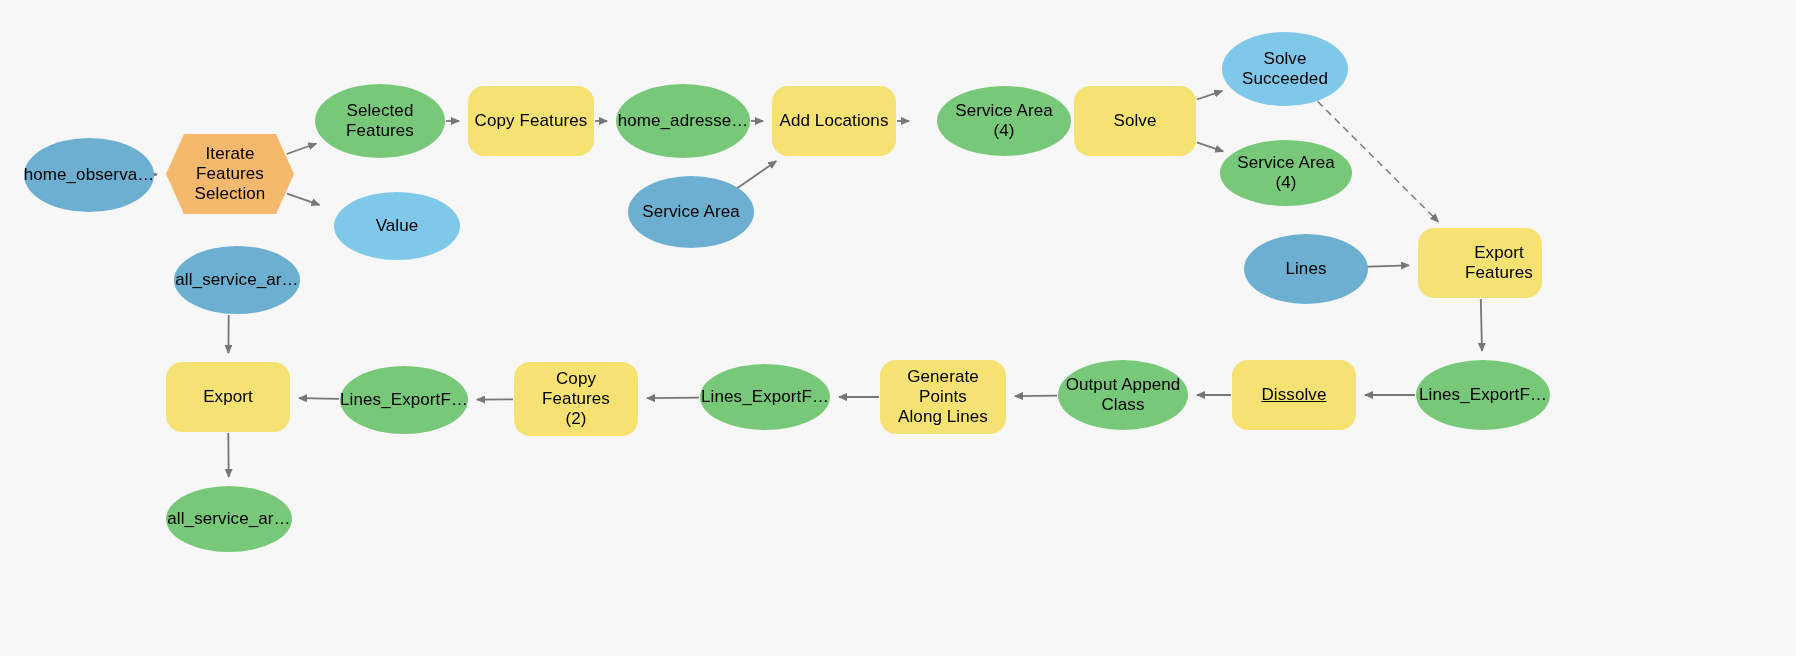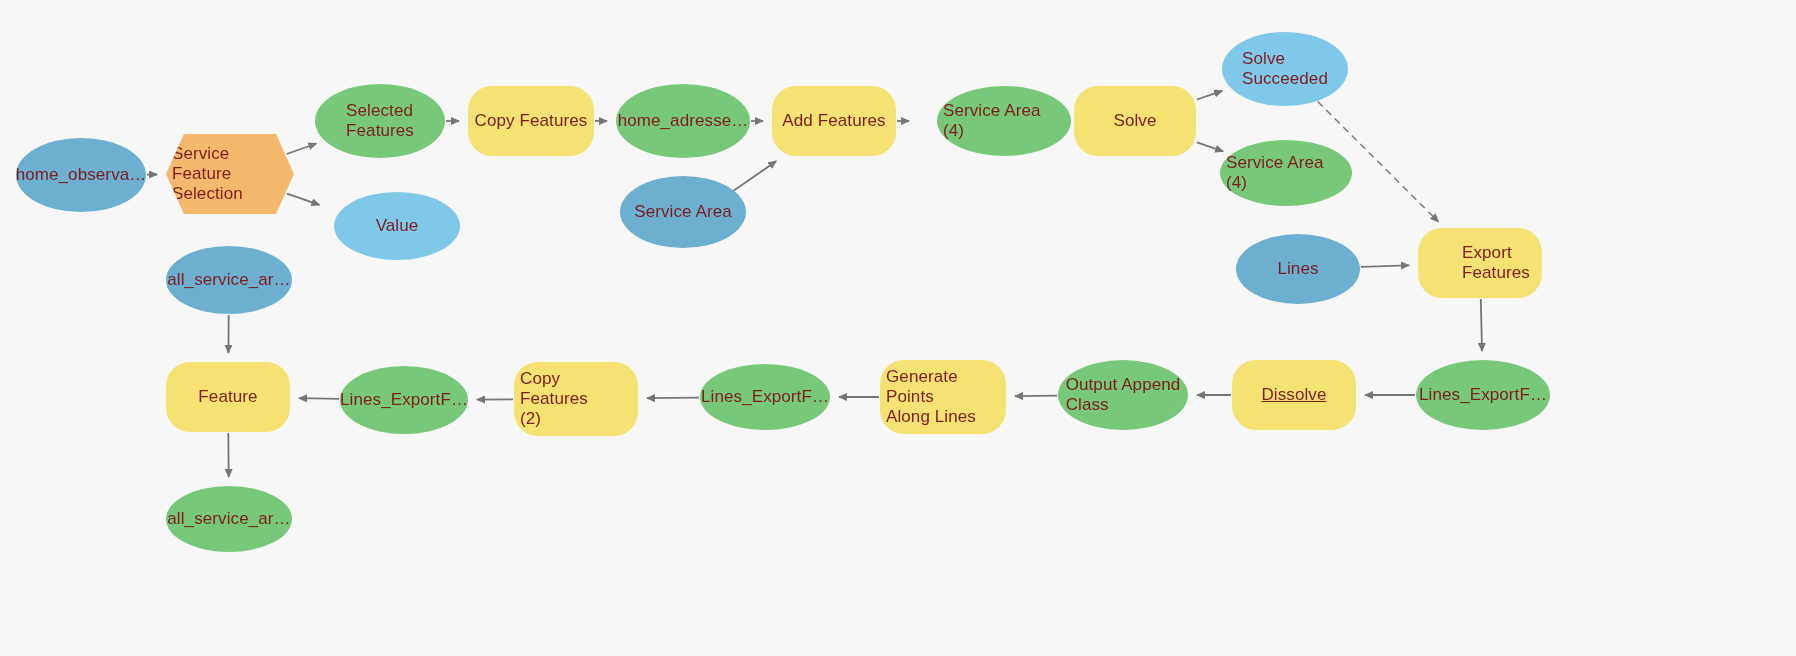--- a/index.html
+++ b/index.html
@@ -23,49 +23,50 @@
     top: 0;
     width: 1796px;
     height: 656px;
     pointer-events: none;
   }
   .node {
     position: absolute;
     display: flex;
     align-items: center;
     justify-content: center;
-    text-align: left;
+    text-align: center;
     box-sizing: border-box;
-    color: #7f1d1d;
+    color: #000000;
     font-size: 17px;
     line-height: 20px;
     letter-spacing: 0.1px;
     white-space: pre-line;
     padding: 2px 6px;
     cursor: default;
   }
   
   .n-input {
     background: #6cafd1;
     border-radius: 50%;
+    margin-left: 8px;
   }
   
   .n-output {
     background: #77c878;
     border-radius: 50%;
   }
   
   .n-value {
     background: #80c8ea;
     border-radius: 50%;
   }
   
   .n-tool {
     background: #f5e273;
-    border-radius: 24px;
+    border-radius: 16px;
   }
   
   .n-iterator {
     background: #f5b96e;
     clip-path: polygon(14% 0%, 86% 0%, 100% 50%, 86% 100%, 14% 100%, 0% 50%);
   }
 </style>
 </head>
 <body>
 
@@ -97,43 +98,43 @@
         <line x1="879.0" y1="397.0" x2="839.0" y2="397.0" stroke="#767676" stroke-width="1.8" marker-end="url(#arrowhead)"></line>
         <line x1="699.0" y1="397.7" x2="647.0" y2="398.2" stroke="#767676" stroke-width="1.8" marker-end="url(#arrowhead)"></line>
         <line x1="513.0" y1="399.4" x2="477.0" y2="399.6" stroke="#767676" stroke-width="1.8" marker-end="url(#arrowhead)"></line>
         <line x1="339.0" y1="398.9" x2="299.0" y2="398.2" stroke="#767676" stroke-width="1.8" marker-end="url(#arrowhead)"></line>
         <line x1="228.7" y1="315.0" x2="228.4" y2="353.0" stroke="#767676" stroke-width="1.8" marker-end="url(#arrowhead)"></line>
         <line x1="228.3" y1="433.0" x2="228.7" y2="477.0" stroke="#767676" stroke-width="1.8" marker-end="url(#arrowhead)"></line>
       </g>
   </svg>
   <div id="nodes">
       <div class="node n-input" style="left: 16px; top: 138px; width: 130px; height: 74px;"><span>home_observa…</span></div>
-      <div class="node n-iterator" style="left: 166px; top: 134px; width: 128px; height: 80px;"><span>Service Feature
+      <div class="node n-iterator" style="left: 166px; top: 134px; width: 128px; height: 80px;"><span>Iterate Features
 Selection</span></div>
       <div class="node n-output" style="left: 315px; top: 84px; width: 130px; height: 74px;"><span>Selected
 Features</span></div>
       <div class="node n-value" style="left: 334px; top: 192px; width: 126px; height: 68px;"><span>Value</span></div>
       <div class="node n-tool" style="left: 468px; top: 86px; width: 126px; height: 70px;"><span>Copy Features</span></div>
       <div class="node n-output" style="left: 616px; top: 84px; width: 134px; height: 74px;"><span>home_adresse…</span></div>
-      <div class="node n-tool" style="left: 772px; top: 86px; width: 124px; height: 70px;"><span>Add Features</span></div>
+      <div class="node n-tool" style="left: 772px; top: 86px; width: 124px; height: 70px;"><span>Add Locations</span></div>
       <div class="node n-input" style="left: 620px; top: 176px; width: 126px; height: 72px;"><span>Service Area</span></div>
       <div class="node n-output" style="left: 937px; top: 86px; width: 134px; height: 70px;"><span>Service Area (4)</span></div>
       <div class="node n-tool" style="left: 1074px; top: 86px; width: 122px; height: 70px;"><span>Solve</span></div>
       <div class="node n-value" style="left: 1222px; top: 32px; width: 126px; height: 74px;"><span>Solve
 Succeeded</span></div>
       <div class="node n-output" style="left: 1220px; top: 140px; width: 132px; height: 66px;"><span>Service Area (4)</span></div>
       <div class="node n-input" style="left: 1236px; top: 234px; width: 124px; height: 70px;"><span>Lines</span></div>
       <div class="node n-tool" style="left: 1418px; top: 228px; width: 124px; height: 70px; padding-left: 44px;"><span>Export Features</span></div>
       <div class="node n-output" style="left: 1416px; top: 360px; width: 134px; height: 70px;"><span>Lines_ExportF…</span></div>
       <div class="node n-tool" style="left: 1232px; top: 360px; width: 124px; height: 70px; text-decoration: underline;"><span>Dissolve</span></div>
       <div class="node n-output" style="left: 1058px; top: 360px; width: 130px; height: 70px;"><span>Output Append
 Class</span></div>
       <div class="node n-tool" style="left: 880px; top: 360px; width: 126px; height: 74px;"><span>Generate Points
 Along Lines</span></div>
       <div class="node n-output" style="left: 700px; top: 364px; width: 130px; height: 66px;"><span>Lines_ExportF…</span></div>
       <div class="node n-tool" style="left: 514px; top: 362px; width: 124px; height: 74px;"><span>Copy Features
 (2)</span></div>
       <div class="node n-output" style="left: 340px; top: 366px; width: 128px; height: 68px;"><span>Lines_ExportF…</span></div>
       <div class="node n-input" style="left: 166px; top: 246px; width: 126px; height: 68px;"><span>all_service_ar…</span></div>
-      <div class="node n-tool" style="left: 166px; top: 362px; width: 124px; height: 70px;"><span>Feature</span></div>
+      <div class="node n-tool" style="left: 166px; top: 362px; width: 124px; height: 70px;"><span>Export</span></div>
       <div class="node n-output" style="left: 166px; top: 486px; width: 126px; height: 66px;"><span>all_service_ar…</span></div>
     </div>
 </div>
 
 </body></html>

